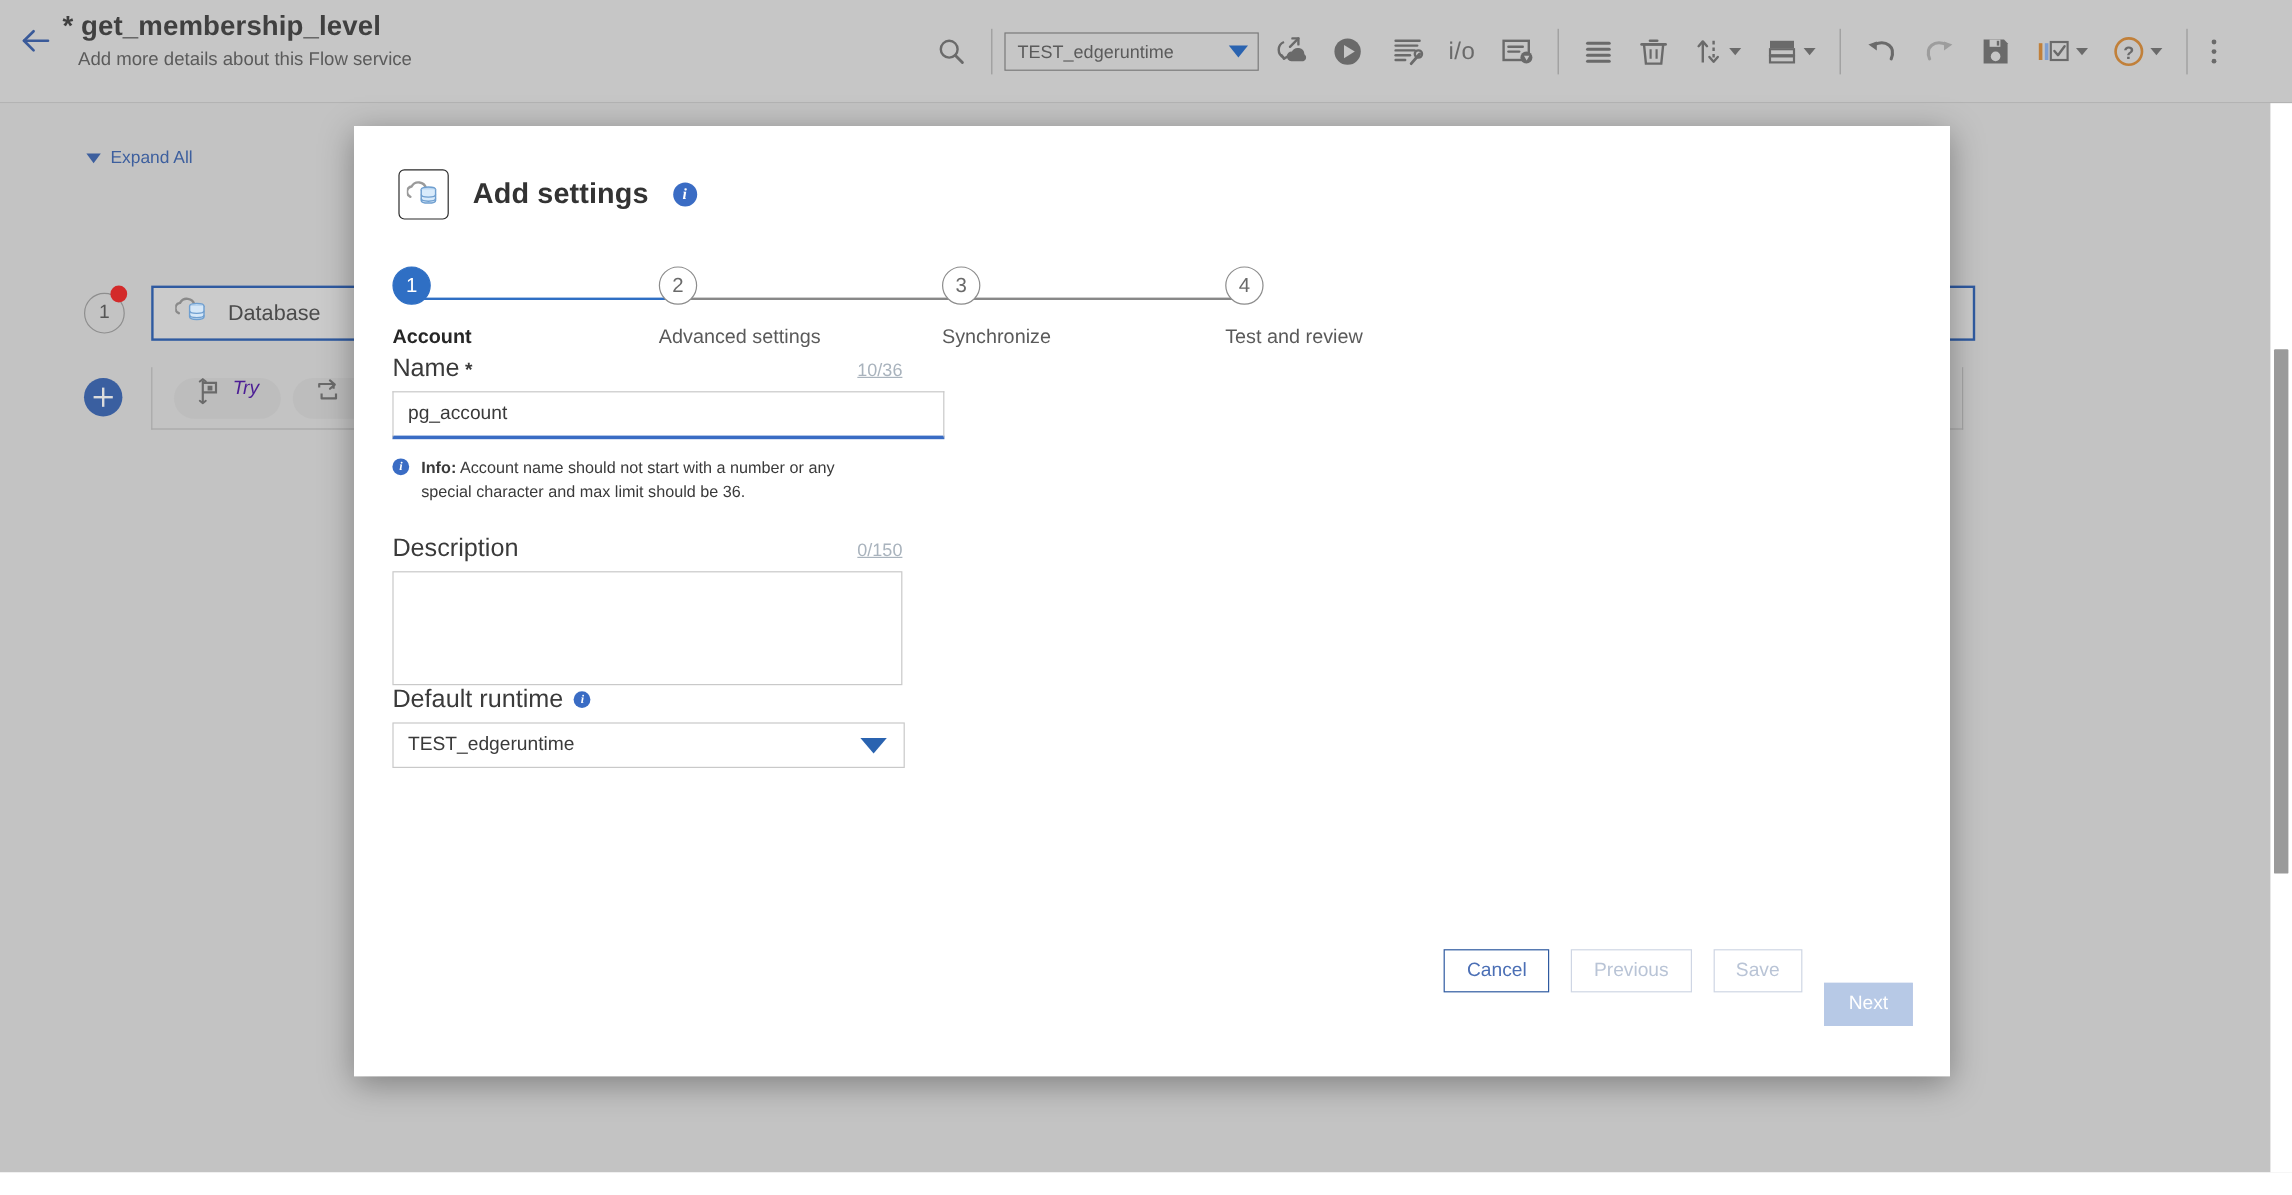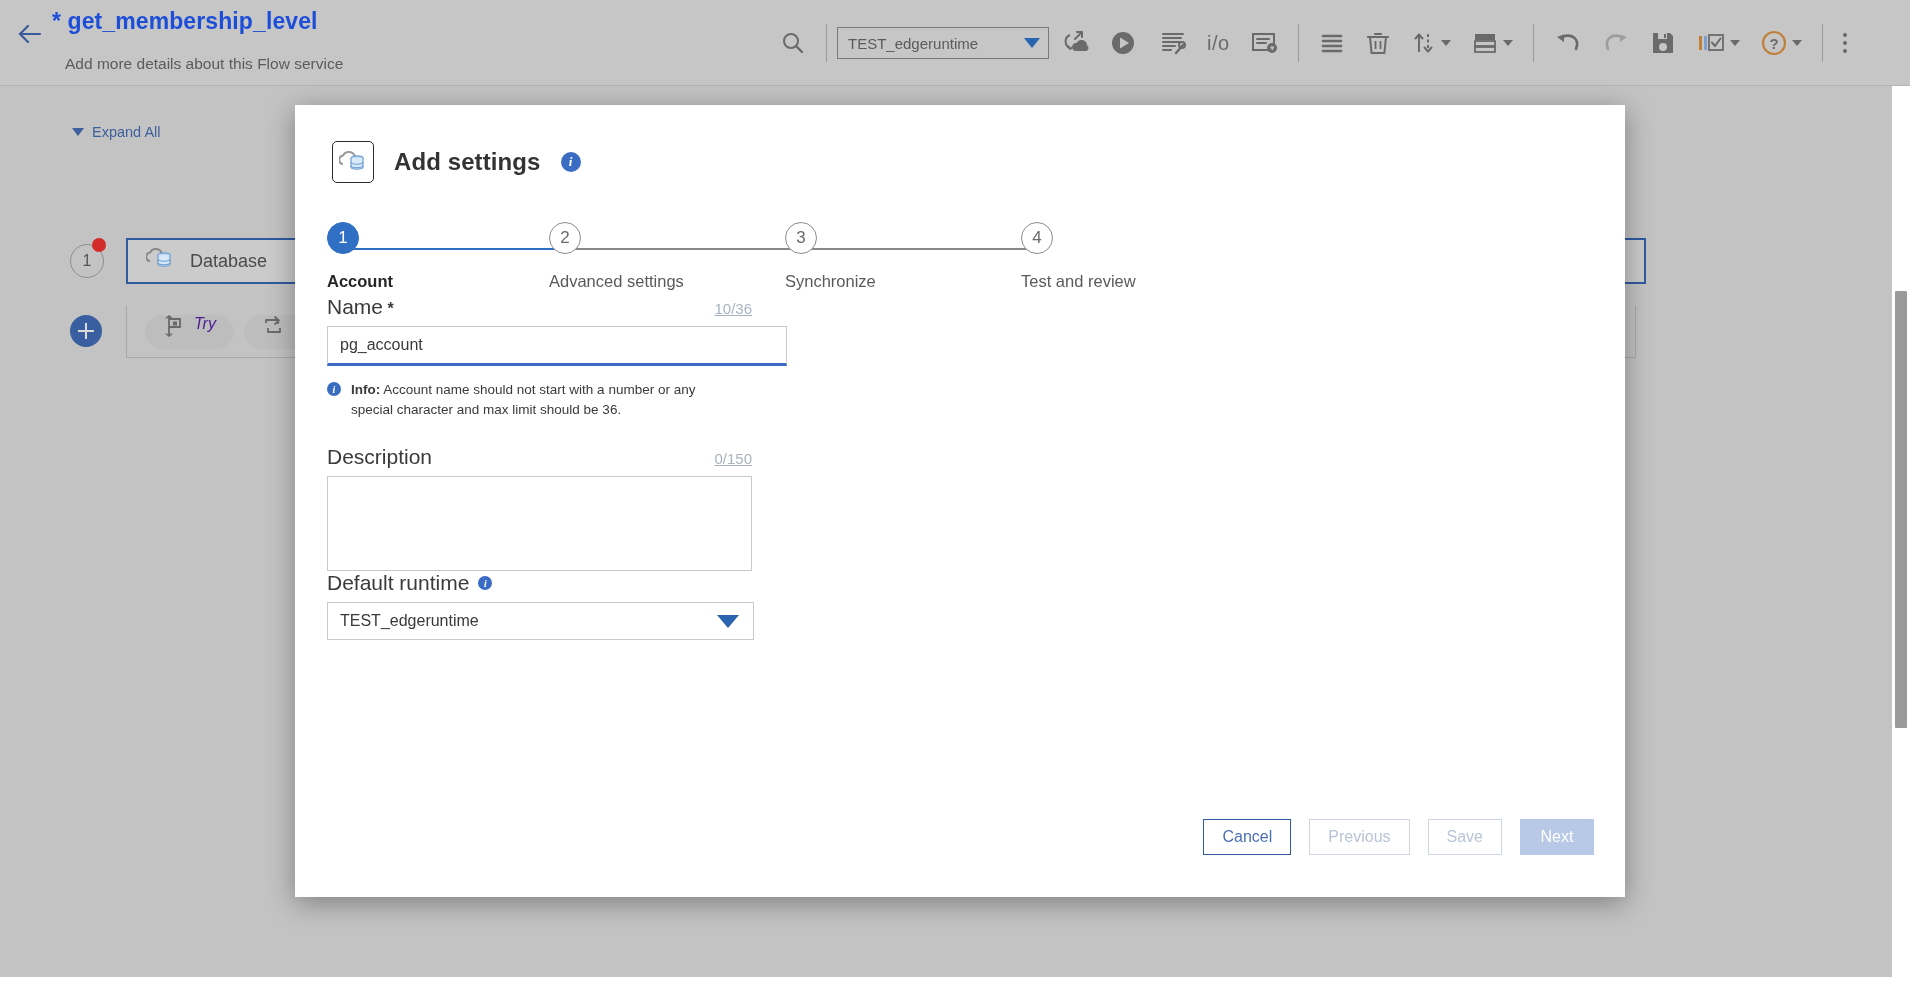--- a/index.html
+++ b/index.html
@@ -41,26 +41,26 @@
     color: #3a5a99;
   }
 
   .title-block {
     position: absolute;
     left: 52px; top: 8px;
   }
   .flow-title {
     font-size: 23px;
     font-weight: bold;
-    color: #1d4ed8;
+    color: #404040;
     letter-spacing: 0.1px;
     white-space: nowrap;
   }
   .flow-subtitle {
-    margin-top: 20px;
+    margin-top: 6px;
     margin-left: 13px;
     font-size: 15.5px;
     color: #5b5b5b;
     white-space: nowrap;
   }
 
   .toolbar {
     position: absolute;
     left: 770px; top: 0;
     height: 86px;
@@ -434,20 +434,21 @@
     color: #b9c4d6;
   }
   .btn.cancel {
     border: 1.5px solid #2f5aa0;
     color: #4b6fb5;
   }
   .btn.next {
     background: #b7c9e6;
     border: 1px solid #b7c9e6;
     color: #ffffff;
+    margin-top: 28px;
   }
 </style>
 </head>
 <body>
 
 <div id="root">
 
   <div class="bg-layer">
 
     <div class="topbar">

